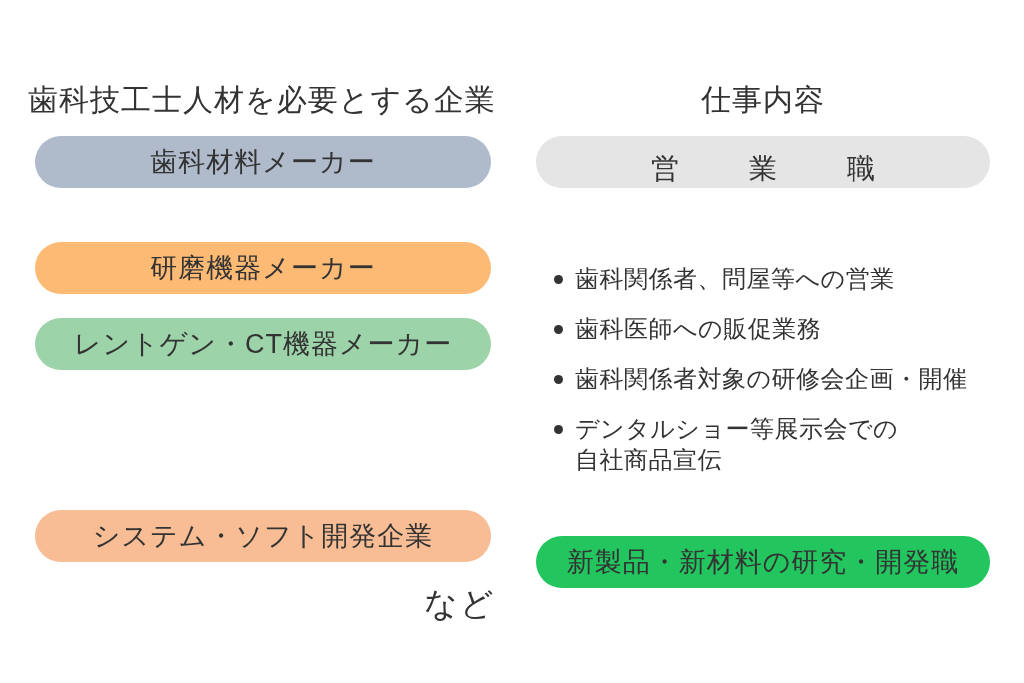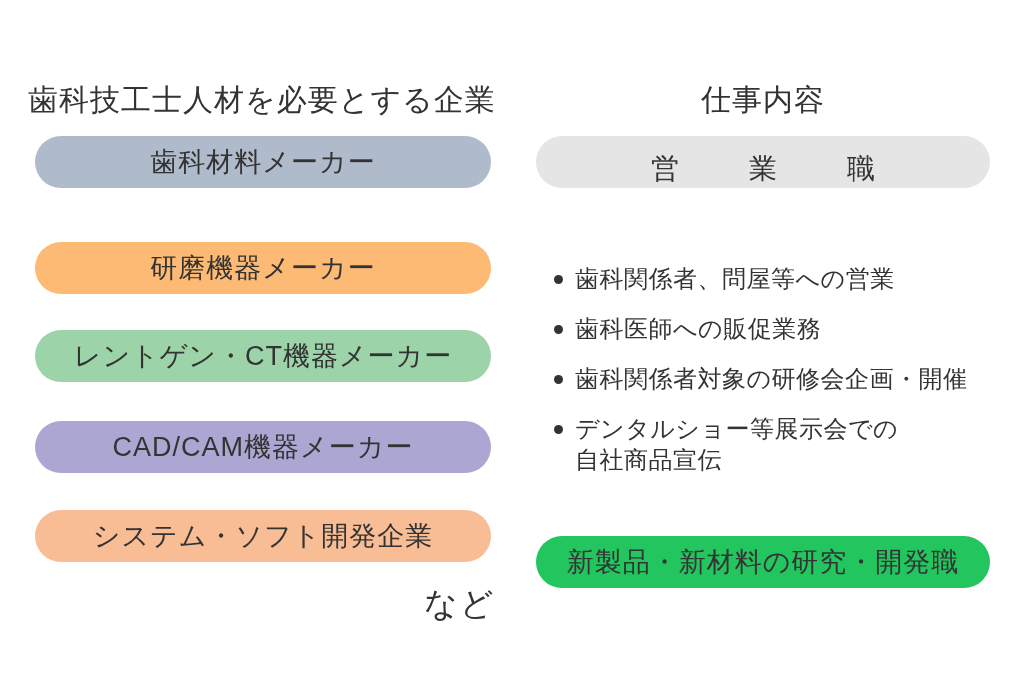--- a/index.html
+++ b/index.html
@@ -35,21 +35,21 @@
     font-size: 27px;
     font-weight: 500;
     letter-spacing: 1px;
     white-space: nowrap;
   }
   .pill.left-col  { left: 35px;  width: 456px; }
   .pill.right-col { left: 536px; width: 454px; }
 
   .pill-1 { top: 136px; }
   .pill-2 { top: 242px; }
-  .pill-3 { top: 330px; }
+  .pill-3 { top: 318px; }
   .pill-4 { top: 421px; }
   .pill-5 { top: 510px; }
 
   .sales-label {
     letter-spacing: 2.5em;
     padding-left: 2.5em;
     font-size: 28px;
   }
 
   .etc-note {
@@ -98,23 +98,20 @@
   </div>
 
   <div class="pill left-col pill-2" style="background-color: #fdba74;">
     <span>研磨機器メーカー</span>
   </div>
 
   <div class="pill left-col pill-3" style="background-color: rgb(156, 211, 168);">
     <span>レントゲン・CT機器メーカー</span>
   </div>
 
-  <div class="pill left-col pill-4" style="background-color: rgb(171, 167, 210);">
-    <span>CAD/CAM機器メーカー</span>
-  </div>
 
   <div class="pill left-col pill-5" style="background-color: rgb(248, 189, 149);">
     <span>システム・ソフト開発企業</span>
   </div>
 
   <div class="etc-note">など</div>
 
   <h2 class="col-title right">仕事内容</h2>
 
   <div class="pill right-col pill-1" style="background-color: #e5e5e5; align-items: flex-end;">

